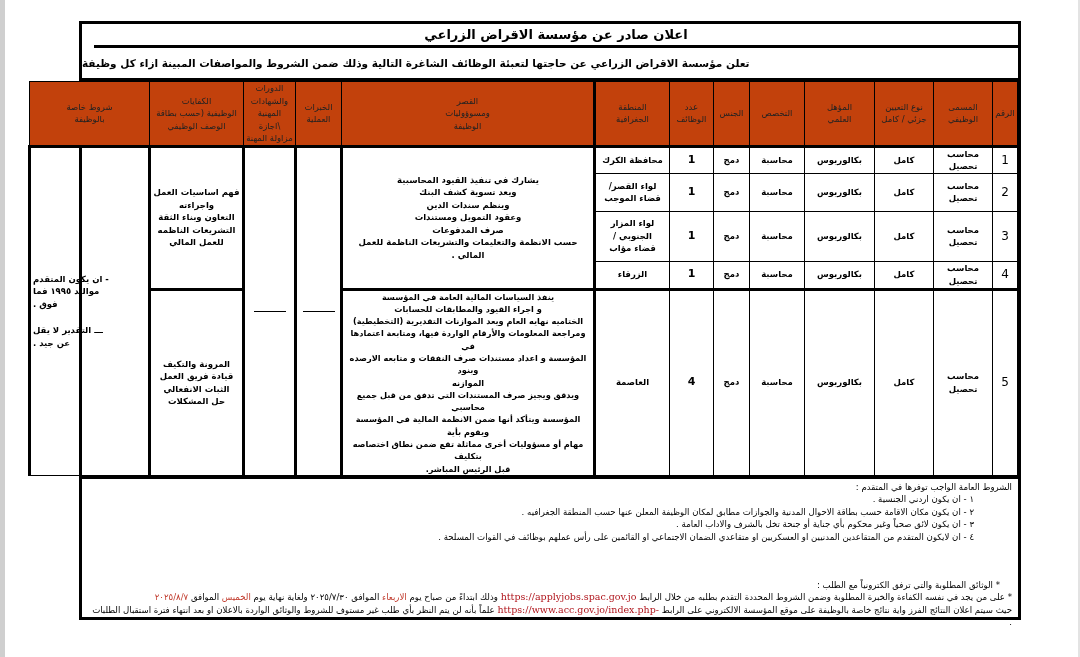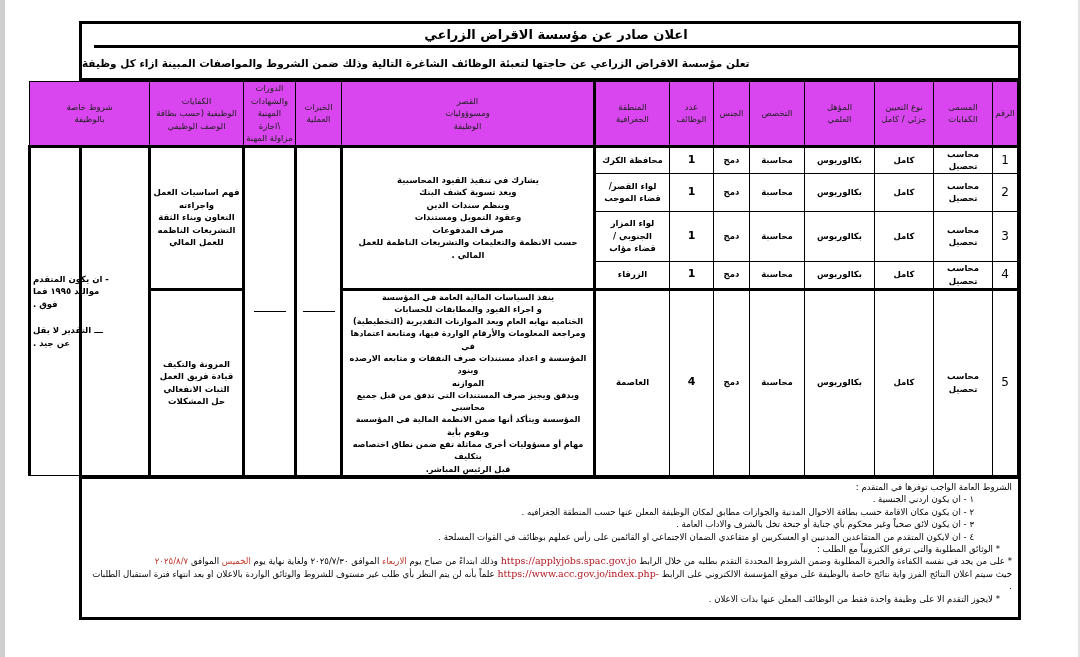--- a/index.html
+++ b/index.html
@@ -22,35 +22,35 @@
     font-size: 10.5px; font-weight: bold; line-height: 30px;
   }
   table.jobs {
     width: 100%; border-collapse: collapse; table-layout: fixed; direction: rtl;
   }
   table.jobs th, table.jobs td {
     border: 1px solid #000; text-align: center; vertical-align: middle; padding: 0 2px;
     font-size: 8.5px; line-height: 12.5px;
   }
   table.jobs th {
-    background: #d946ef; font-weight: normal; height: 56px; border-bottom: 3px solid #000;
+    background: #c2410c; font-weight: normal; height: 56px; border-bottom: 3px solid #000;
     color: #222;
   }
   table.jobs td.num { font-size: 12px; }
   table.jobs td.cnt { font-size: 11px; font-weight: bold; }
   table.jobs td.bold { font-weight: bold; }
   .thick-l { border-left: 3px solid #000 !important; }
   .dash { display: inline-block; width: 32px; height: 0; border-top: 1.5px solid #000; vertical-align: middle; }
   .multi { white-space: pre-line; }
   .notes {
     border-top: 3px solid #000; padding: 2px 6px 0 6px; font-size: 8.6px; line-height: 12.4px;
     font-weight: normal; direction: rtl;
   }
   .notes .ind { padding-right: 38px; }
-  .notes .ind2 { padding-right: 12px; }
+  .notes .ind2 { padding-right: 12px; margin-top: 36px; }
   .url { color: #b0151c; font-family: "DejaVu Serif", "Liberation Serif", serif; font-size: 9.5px; }
   .red { color: #c0392b; }
   .gap { display: inline-block; width: 90px; }
 </style>
 </head>
 <body>
 
 <div class="left-strip"></div>
 <div class="right-strip"></div>
 
@@ -71,21 +71,21 @@
       <col style="width:253px">
         <col style="width:46px">
         <col style="width:52px">
         <col style="width:94px">
       <col style="width:120px">
     </colgroup>
     <thead>
       <tr>
         <th class="multi">الرقم</th>
         <th class="multi">المسمى
-الكفايات</th>
+الوظيفي</th>
         <th class="multi">نوع التعيين
 جزئي / كامل</th>
         <th class="multi">المؤهل
 العلمي</th>
         <th class="multi">التخصص</th>
         <th class="multi">الجنس</th>
         <th class="multi">عدد
 الوظائف</th>
         <th class="multi thick-l">المنطقة
 الجغرافية</th>

